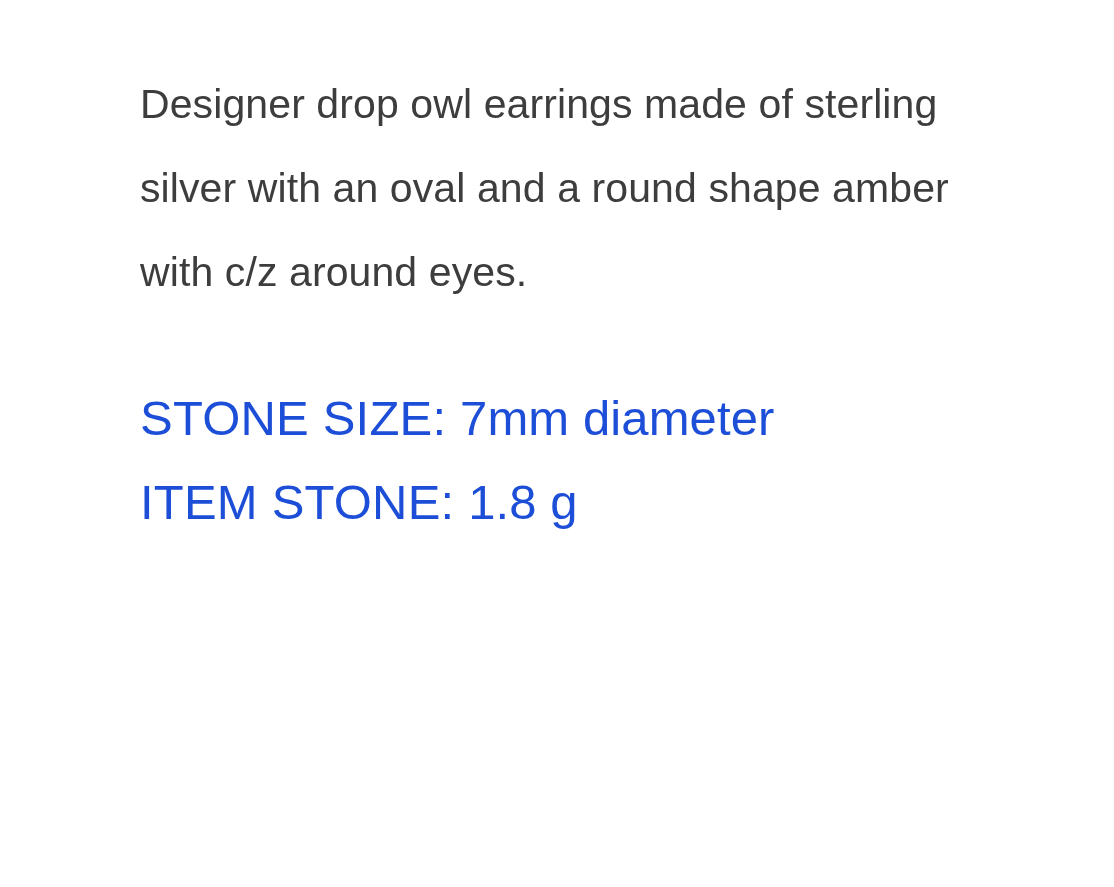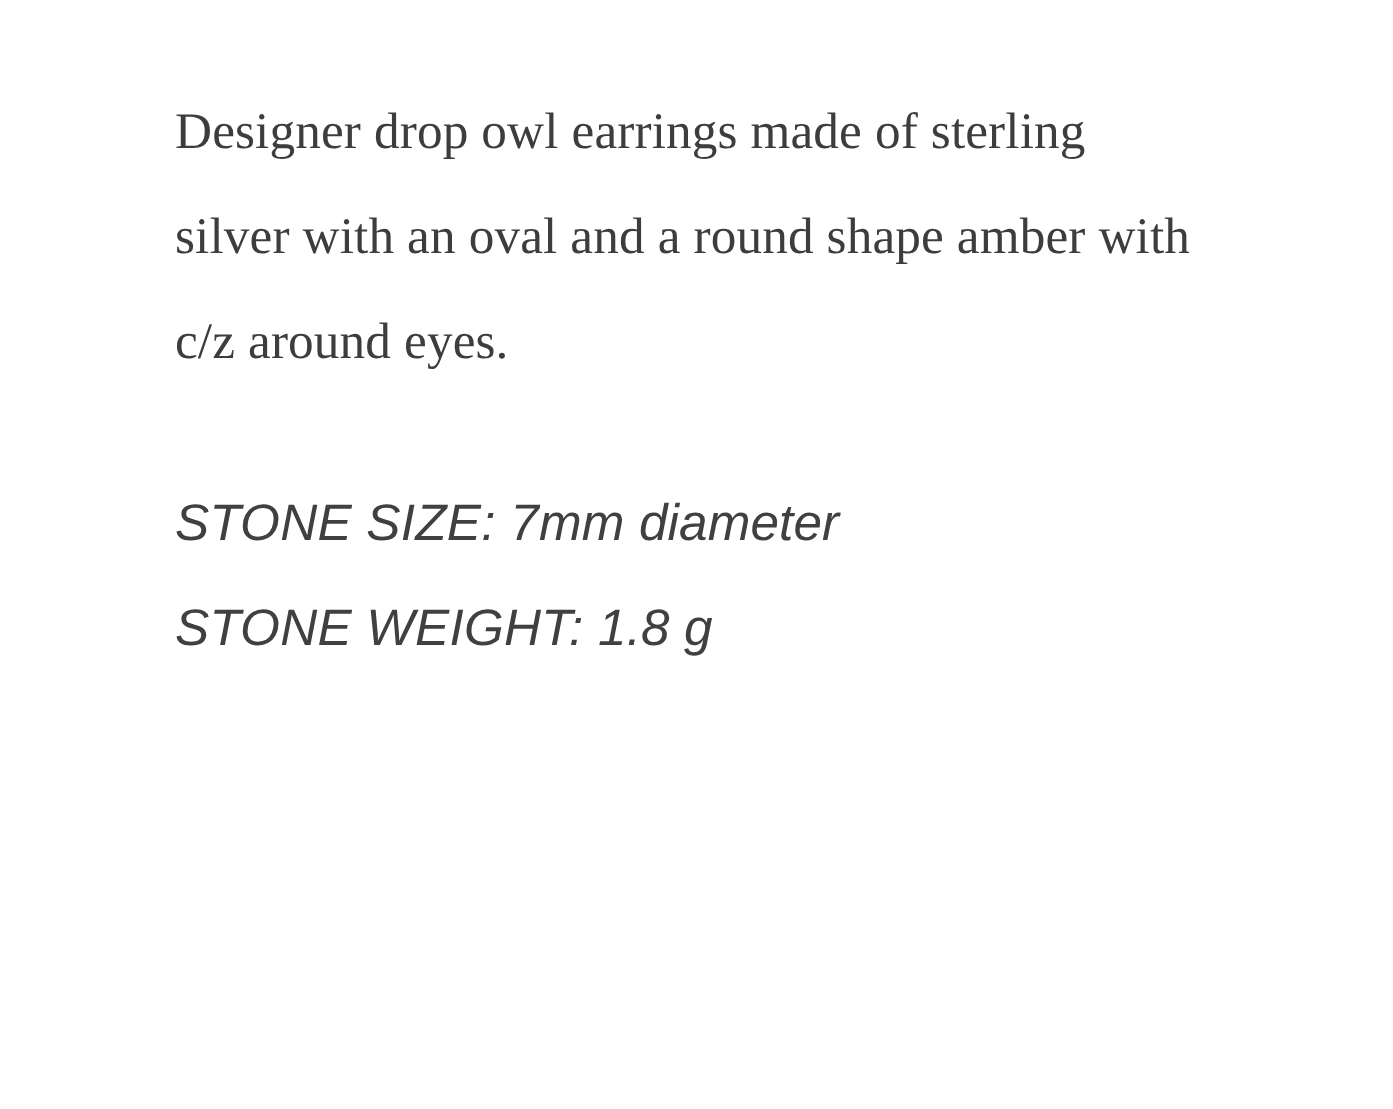--- a/index.html
+++ b/index.html
@@ -28,36 +28,34 @@
     width: 850px;
   }
   .para {
     font-size: 41px;
     line-height: 84px;
     font-weight: 400;
     color: #3d3d3d;
     letter-spacing: 0.1px;
     margin: 0;
     max-width: 830px;
-    font-family: Liberation Serif, serif;
   }
   .spacer {
     height: 62px;
   }
   .specs {
     margin: 0;
     padding: 0;
   }
   .spec-line {
-    font-size: 41px;
+    font-size: 49px;
     line-height: 84px;
-    color: #404040;
+    color: #1d4ed8;
     white-space: normal;
     max-width: 790px;
-    font-style: italic;
   }
   .spec-label {
     letter-spacing: 0.2px;
   }
   .spec-value {
     letter-spacing: 0.1px;
   }
 </style>
 </head>
 <body>
@@ -71,19 +69,19 @@
 
     <div class="specs">
 
       <div class="spec-line">
         <span class="spec-label">STONE SIZE: </span>
         <span class="spec-value">7mm diameter</span>
       </div>
 
 
       <div class="spec-line">
-        <span class="spec-label">STONE WEIGHT: </span>
+        <span class="spec-label">ITEM STONE: </span>
         <span class="spec-value">1.8 g</span>
       </div>
 
     </div>
   </div>
 </div>
 
 </body></html>

